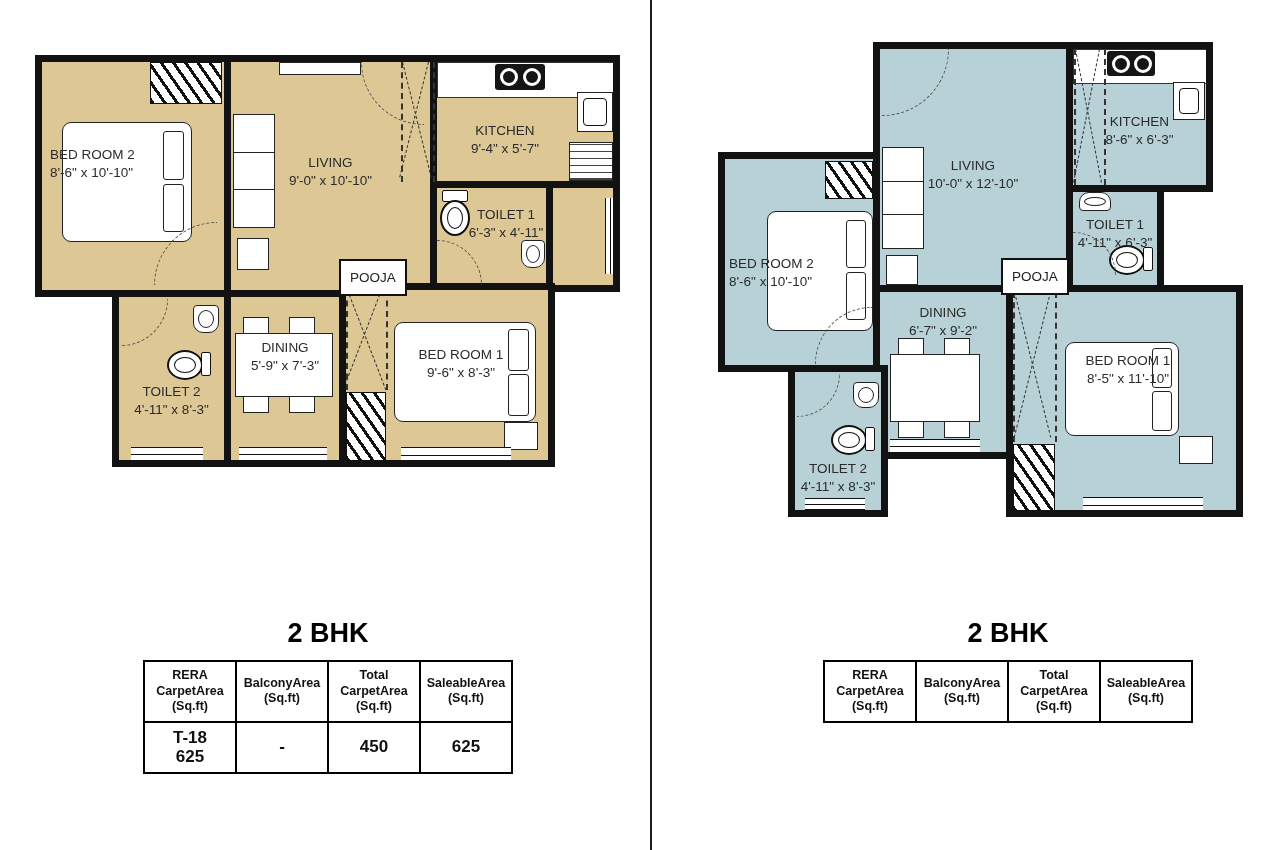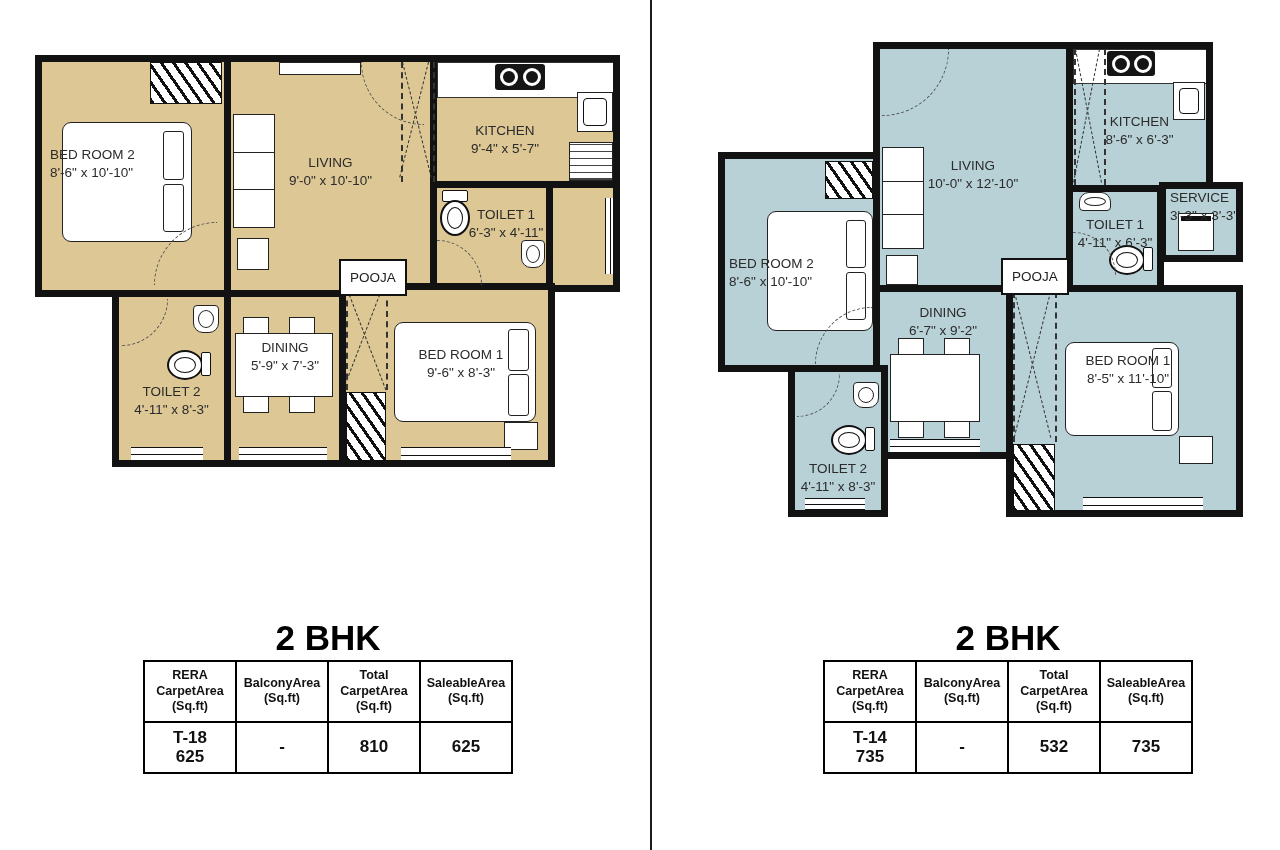--- a/index.html
+++ b/index.html
@@ -46,21 +46,21 @@
   .basin::after{content:"";position:absolute;inset:4px;border:1.2px solid #222;border-radius:50%;}
   .arc{position:absolute;z-index:3;}
   .arc-bl{border-left:1.6px dashed #555;border-bottom:1.6px dashed #555;border-bottom-left-radius:100%;}
   .arc-br{border-right:1.6px dashed #555;border-bottom:1.6px dashed #555;border-bottom-right-radius:100%;}
   .arc-tl{border-left:1.6px dashed #555;border-top:1.6px dashed #555;border-top-left-radius:100%;}
   .arc-tr{border-right:1.6px dashed #555;border-top:1.6px dashed #555;border-top-right-radius:100%;}
   .xstrip{position:absolute;border-left:2px dashed #333;border-right:2px dashed #333;z-index:2;}
   .diag{position:absolute;border-top:1.5px dashed #333;transform-origin:0 0;}
   .pooja{position:absolute;background:#fff;border:2.5px solid #111;z-index:6;
          display:flex;align-items:center;justify-content:center;font-size:13.5px;color:#222;}
-  .title{position:absolute;font-weight:bold;font-size:35px;color:#000;text-align:center;}
+  .title{position:absolute;font-weight:bold;font-size:27px;color:#000;text-align:center;}
   .atable{position:absolute;border-collapse:collapse;table-layout:fixed;background:#fff;}
   .atable th,.atable td{border:2.2px solid #000;text-align:center;vertical-align:middle;}
   .atable th{font-size:12.5px;line-height:1.25;font-weight:bold;padding:6px 2px;color:#111;}
   .atable td{font-size:17px;font-weight:bold;padding:5px 2px;color:#111;}
   .unit-line{display:block;line-height:1.15;}
 </style>
 </head>
 <body style="--lfill: #dcc795; --rfill: #b7d1d6; --wall: #121212;">
 
 <div class="sheet">
@@ -190,21 +190,21 @@
       <th><span>Balcony</span><span>Area (Sq.ft)</span></th>
       <th><span>Total Carpet</span><span>Area (Sq.ft)</span></th>
       <th><span>Saleable</span><span>Area (Sq.ft)</span></th>
     </tr>
     <tr>
       <td>
         <span class="unit-line">T-18</span>
         <span class="unit-line">625</span>
       </td>
       <td>-</td>
-      <td>810</td>
+      <td>450</td>
       <td>625</td>
     </tr>
   </tbody>
     </table>
 
   <div class="plan plan-r" style="left:718px;top:42px;width:525px;height:475px;">
 
     <div class="room" style="left:155px;top:0;width:200px;height:250px;">
       <div class="arc arc-br" style="left:2px;top:0;width:66px;height:66px;"></div>
       <div class="sofa" style="left:2px;top:98px;width:40px;height:100px;">
@@ -237,28 +237,20 @@
         <span class="burner" style="left:5px;top:4px;"></span>
         <span class="burner" style="left:27px;top:4px;"></span>
       </div>
       <div class="sink" style="left:100px;top:33px;width:30px;height:36px;"></div>
       <div class="room-label lab-c" style="left:0;right:0;top:64px;">
         <span>KITCHEN</span>
         <span>8'-6" x 6'-3"</span>
       </div>
     </div>
 
-    <div class="room" style="left:441px;top:140px;width:84px;height:80px;">
-      <div class="wm" style="left:12px;top:24px;width:34px;height:36px;"></div>
-
-      <div class="room-label" style="left:4px;top:0px;width:120px;white-space:nowrap;">
-        <span>SERVICE</span>
-        <span>3'-3" x 3'-3"</span>
-      </div>
-    </div>
 
     <div class="room" style="left:348px;top:143px;width:98px;height:112px;">
       <div class="basin" style="left:6px;top:0;width:30px;height:17px;border-radius:10px 10px 4px 4px;"></div>
       <div class="wc" style="left:36px;top:52px;width:46px;height:30px;">
         <div class="bowl" style="left:0;top:1px;width:32px;height:26px;"></div>
         <div class="tank" style="left:34px;top:3px;width:8px;height:22px;"></div>
       </div>
       <div class="arc arc-tr" style="left:0;top:40px;width:42px;height:42px;"></div>
       <div class="room-label lab-c" style="left:0;right:0;top:24px;">
         <span>TOILET 1</span>
@@ -324,24 +316,15 @@
   <div class="title" style="left:823px;top:618px;width:370px;">2 BHK</div>
 
   <table class="atable" style="left:823px;top:660px;width:370px;">
     <tbody>
         <tr>
       <th><span>RERA Carpet</span><span>Area (Sq.ft)</span></th>
       <th><span>Balcony</span><span>Area (Sq.ft)</span></th>
       <th><span>Total Carpet</span><span>Area (Sq.ft)</span></th>
       <th><span>Saleable</span><span>Area (Sq.ft)</span></th>
     </tr>
-    <tr>
-      <td>
-        <span class="unit-line">T-14</span>
-        <span class="unit-line">735</span>
-      </td>
-      <td>-</td>
-      <td>532</td>
-      <td>735</td>
-    </tr>
   </tbody>
     </table>
 </div>
 
 </body></html>

